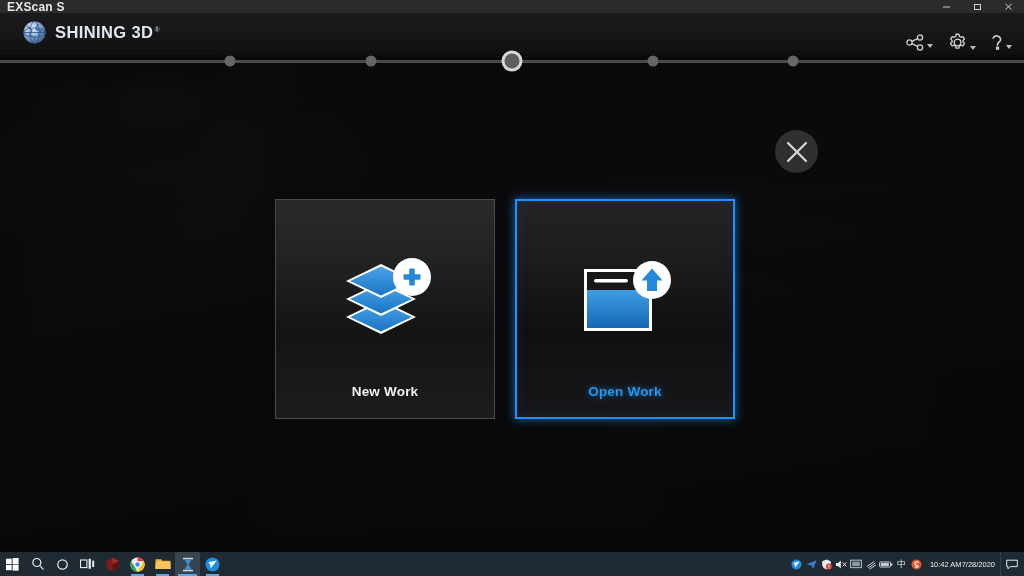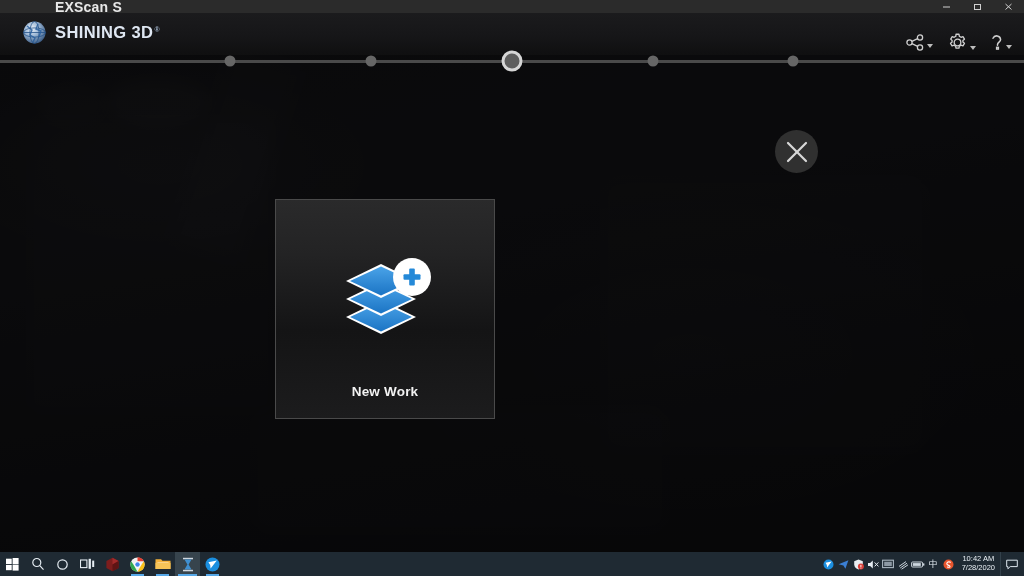--- a/index.html
+++ b/index.html
@@ -15,24 +15,23 @@
 
   
   .titlebar {
     position: absolute; top: 0; left: 0;
     width: 1024px; height: 13px;
     background: #2b2b2b;
     display: flex; align-items: center;
     z-index: 40;
   }
   .titlebar-title {
-    font-size: 14px; color: #e8e8e8;
+    font-size: 12px; color: #e8e8e8;
     padding-left: 7px; letter-spacing: .2px;
     font-weight: bold;
-    margin-left: 48px;
   }
   .winbtns { margin-left: auto; display: flex; height: 13px; }
   .winbtn {
     width: 31px; height: 13px;
     display: flex; align-items: center; justify-content: center;
     color: #d0d0d0;
   }
   .winbtn svg { display: block; }
 
   
@@ -211,22 +210,22 @@
   .tray {
     margin-left: auto; display: flex; align-items: center;
     height: 24px; padding-right: 2px;
   }
   .tray-ico {
     width: 15px; height: 24px;
     display: flex; align-items: center; justify-content: center;
     color: #dde6ee; font-size: 8px; cursor: pointer;
   }
   .clock {
-    display: flex; flex-direction: column; align-items: center;
-    justify-content: flex-end; height: 16px;
+    display: flex; flex-direction: row; align-items: center;
+    justify-content: flex-start; height: 16px;
     padding: 0 5px 0 6px; color: #eaf0f5; cursor: pointer;
   }
   .clock div { font-size: 7.5px; line-height: 9px; }
   .tray-action {
     width: 22px; height: 24px;
     display: flex; align-items: center; justify-content: center;
     color: #dde6ee; cursor: pointer;
     border-left: 1px solid #33414b;
   }
 </style>
@@ -378,20 +377,42 @@
           <path d="M14 26 L45 11.5 L76 26 L45 40.5 Z" fill="url(#lyT)"></path>
 
           <circle cx="76" cy="22" r="19" fill="#ffffff"></circle>
           <rect x="67.5" y="19.2" width="17" height="5.6" rx="1" fill="#2489d8"></rect>
           <rect x="73.2" y="13.5" width="5.6" height="17" rx="1" fill="#2489d8"></rect>
         </svg>
       </div>
       <div class="card-label">New Work</div>
     </div>
 
+    <div class="card selected">
+      <div class="card-icon">
+        <svg width="98" height="86" viewBox="0 0 98 86">
+          <defs>
+            <linearGradient id="fdB" x1="0" y1="0" x2="0" y2="1">
+              <stop offset="0%" stop-color="#3f9ee5"></stop>
+              <stop offset="100%" stop-color="#1568b4"></stop>
+            </linearGradient>
+          </defs>
+
+          <rect x="8" y="14" width="68" height="62" fill="#ffffff"></rect>
+          <rect x="11" y="17" width="62" height="18" fill="#17181a"></rect>
+          <rect x="11" y="35" width="62" height="38" fill="url(#fdB)"></rect>
+          <rect x="18" y="24" width="34" height="3.6" rx="1.8" fill="#ffffff"></rect>
+          <circle cx="61" cy="25.8" r="2.2" fill="#ffffff"></circle>
+
+          <circle cx="76" cy="25" r="19" fill="#ffffff"></circle>
+          <path d="M76 13.5 L86.5 25.5 L81 25.5 L81 36 L71 36 L71 25.5 L65.5 25.5 Z" fill="#2489d8"></path>
+        </svg>
+      </div>
+      <div class="card-label">Open Work</div>
+    </div>
 
   </div>
 
   <div class="taskbar">
     <div class="tb-left">
 
       <div class="tb-item">
         <svg width="13" height="13" viewBox="0 0 13 13">
           <rect x="0" y="0.7" width="5.7" height="5.3" fill="#ffffff"></rect>
           <rect x="6.6" y="0" width="6" height="6" fill="#ffffff"></rect>

